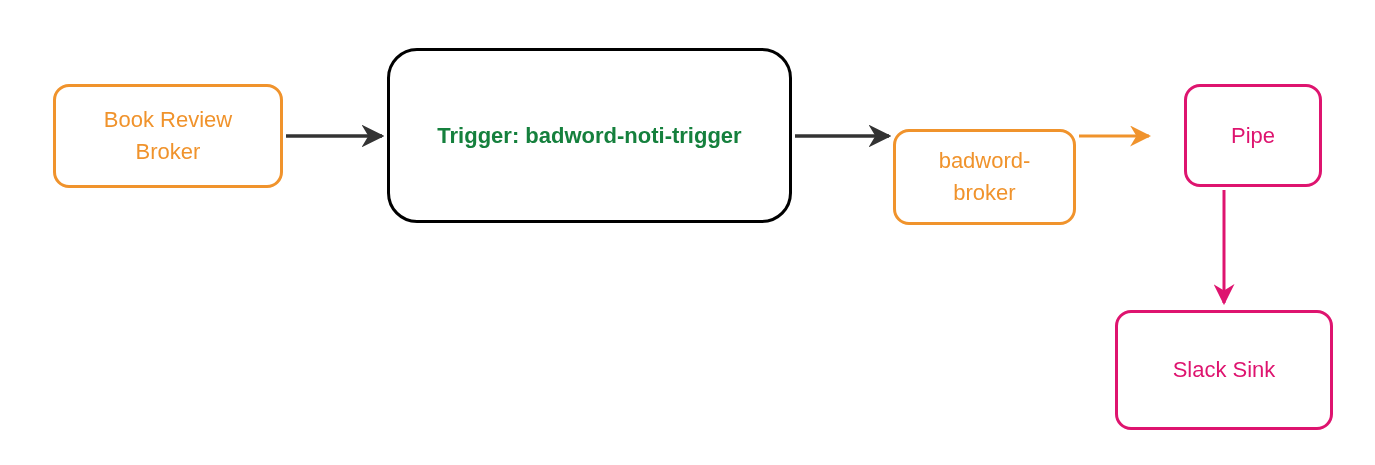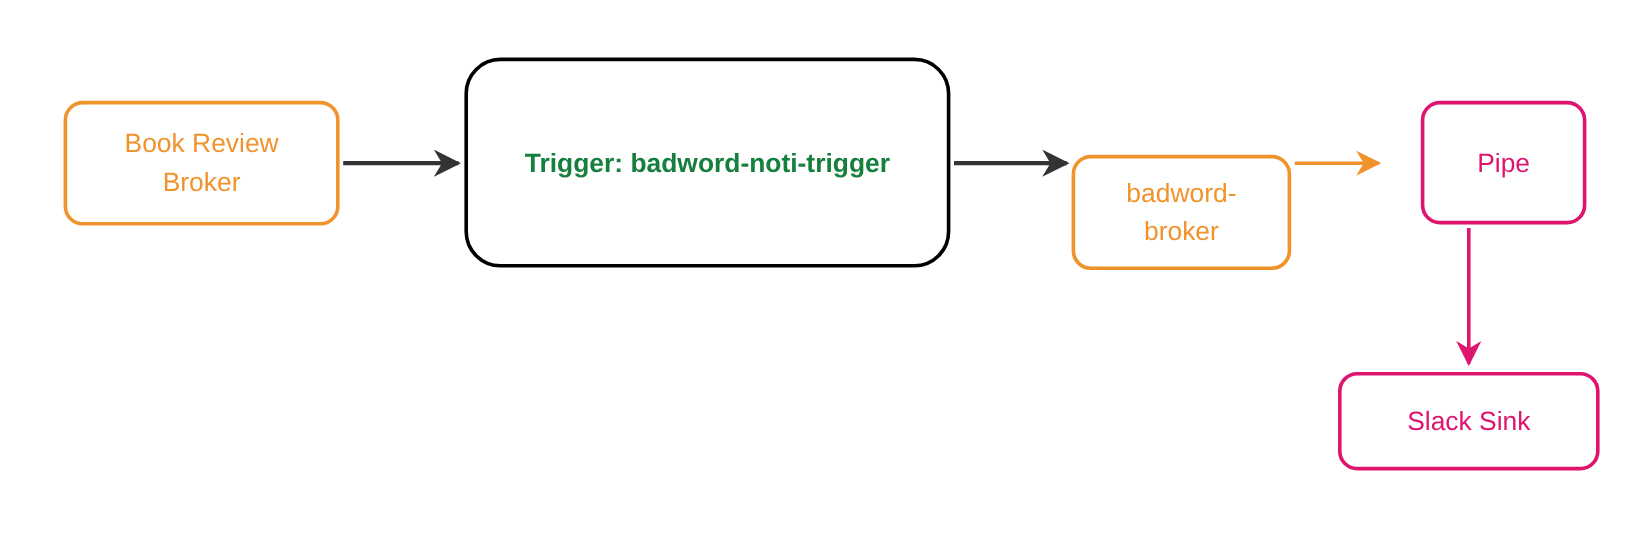--- a/index.html
+++ b/index.html
@@ -40,21 +40,21 @@
   .node.black  {
     border-color: var(--node-black);
     color: #15803d;
     border-radius: 30px;
     line-height: 35px;
   }
   #node-book-review-broker { left: 53px;  top: 84px;  width: 230px; height: 104px; }
   #node-trigger            { left: 387px; top: 48px;  width: 405px; height: 175px; }
   #node-badword-broker     { left: 893px; top: 89px;  width: 183px; height: 96px; margin-top: 40px; }
   #node-pipe               { left: 1155px; top: 84px; width: 138px; height: 103px; margin-left: 29px; }
-  #node-slack-sink         { left: 1115px; top: 310px; width: 218px; height: 82px; }
+  #node-slack-sink         { left: 1115px; top: 310px; width: 218px; height: 120px; }
   .trigger-line strong { font-weight: 700; }
   .edges {
     position: absolute;
     left: 0; top: 0;
     width: 1375px;
     height: 465px;
     pointer-events: none;
   }
   .edge-black  { stroke: var(--arrow-black); stroke-width: 3.5px; }
   .edge-orange { stroke: var(--orange); stroke-width: 3px; }

